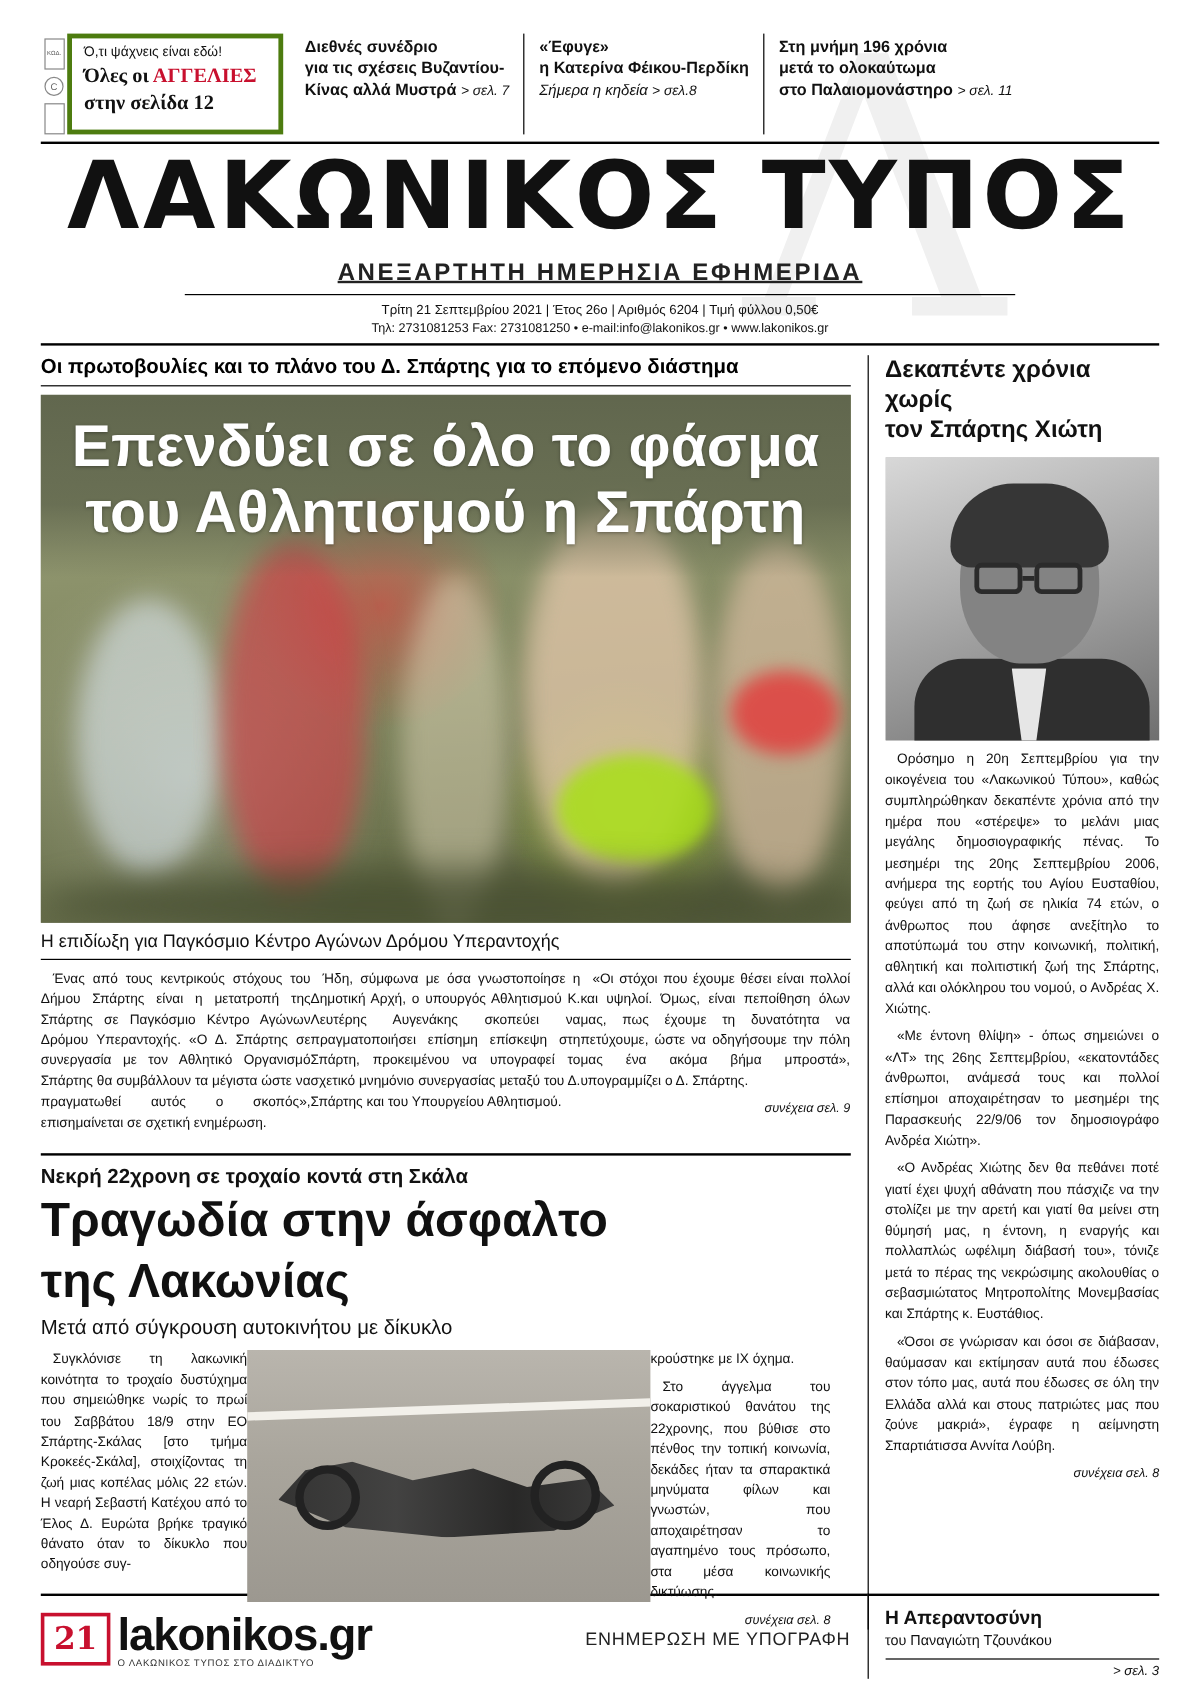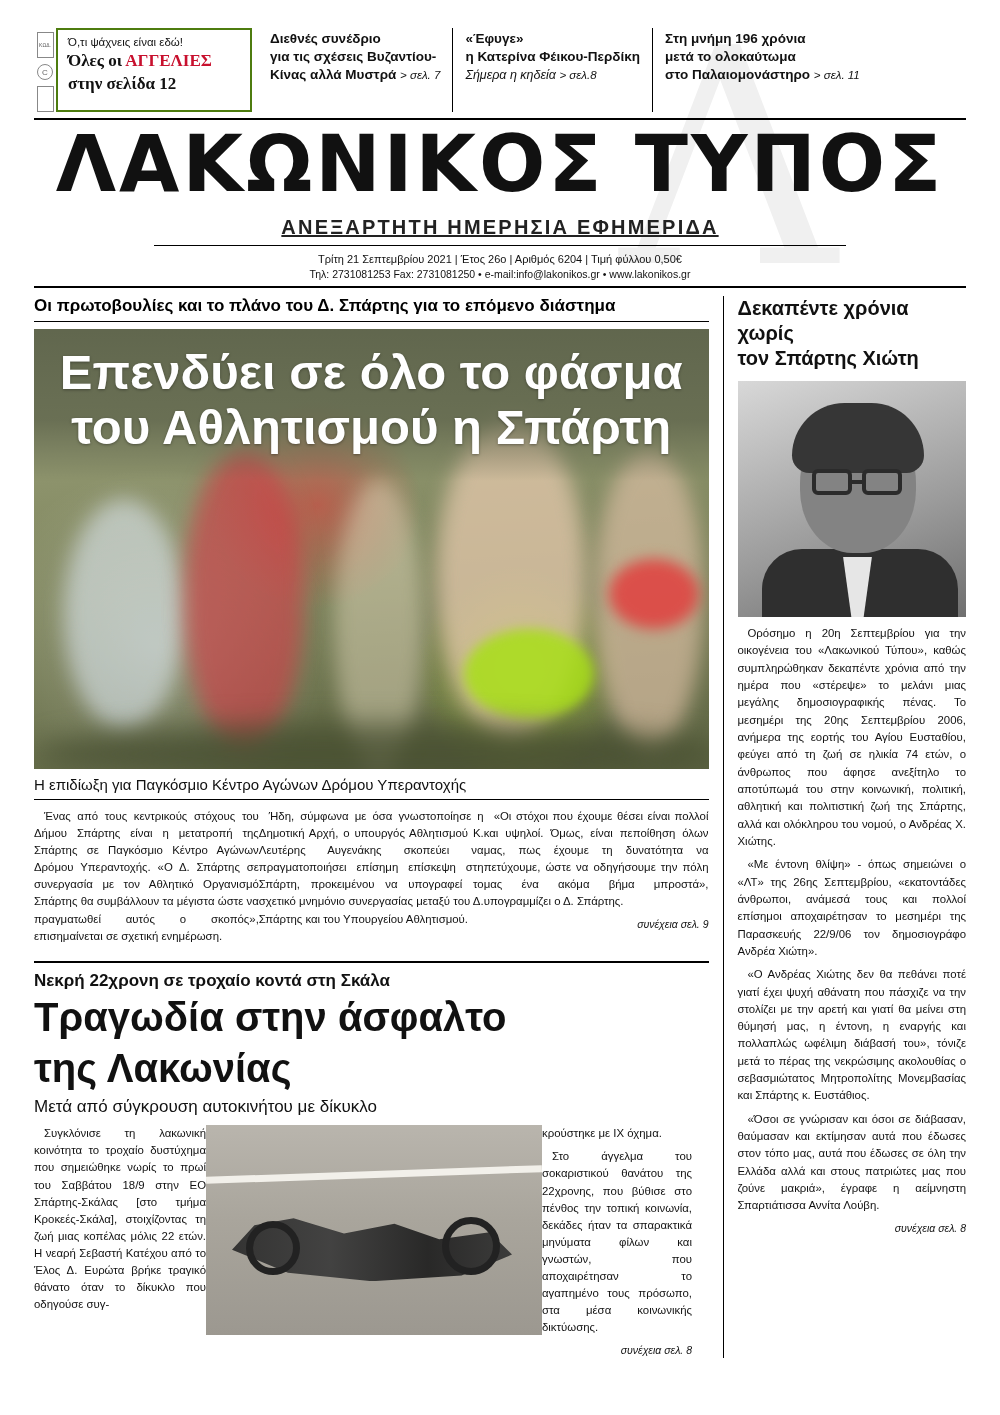--- a/index.html
+++ b/index.html
@@ -57,24 +57,24 @@
     width:16px; height:16px; border:1px solid #888; border-radius:50%;
     font-size:8px; display:flex; align-items:center; justify-content:center;
     color:#666;
   }
   .teaser {
     padding:2px 12px 0 12px;
     font-size:13.5px;
     line-height:1.32;
   }
   .teaser.boxed {
-    border:2px solid #4d7c0f;
+    border:4px solid #4d7c0f;
     padding:5px 10px 5px 10px;
     margin-right:6px;
-    width:196px;
+    width:180px;
   }
   .teaser.boxed .small { font-size:11.5px; font-weight:normal; }
   .teaser.boxed .big { font-weight:bold; font-size:17px; line-height:1.35;font-family:Liberation Serif, serif; }
   .teaser.boxed .red { color:#c8102e; font-weight:bold; }
   .teaser.sep { border-left:1px solid #000; }
   .teaser .line { display:block; font-weight:bold; }
   .teaser .sub { font-weight:normal; font-size:12.5px; font-style:italic; }
   .teaser .page-ref { font-weight:normal; font-size:11.5px; font-style:italic; }
 
   
@@ -383,14 +383,29 @@
           <p>«Με έντονη θλίψη» - όπως σημειώνει ο «ΛΤ» της 26ης Σεπτεμβρίου, «εκατοντάδες άνθρωποι, ανάμεσά τους και πολλοί επίσημοι αποχαιρέτησαν το μεσημέρι της Παρασκευής 22/9/06 τον δημοσιογράφο Ανδρέα Χιώτη».</p>
           <p>«Ο Ανδρέας Χιώτης δεν θα πεθάνει ποτέ γιατί έχει ψυχή αθάνατη που πάσχιζε να την στολίζει με την αρετή και γιατί θα μείνει στη θύμησή μας, η έντονη, η εναργής και πολλαπλώς ωφέλιμη διάβασή του», τόνιζε μετά το πέρας της νεκρώσιμης ακολουθίας ο σεβασμιώτατος Μητροπολίτης Μονεμβασίας και Σπάρτης κ. Ευστάθιος.</p>
           <p>«Όσοι σε γνώρισαν και όσοι σε διάβασαν, θαύμασαν και εκτίμησαν αυτά που έδωσες στον τόπο μας, αυτά που έδωσες σε όλη την Ελλάδα αλλά και στους πατριώτες μας που ζούνε μακριά», έγραφε η αείμνηστη Σπαρτιάτισσα Αννίτα Λούβη.</p>
           <div class="side-contin">συνέχεια σελ. 8</div>
         </div>
       </div>
 
     </div>
   </div>
 
+  <div class="footer">
+    <div class="footer-left">
+      <div class="logo-mark">21</div>
+      <div>
+        <div class="logo-text">lakonikos.gr</div>
+        <div class="logo-sub">Ο ΛΑΚΩΝΙΚΟΣ ΤΥΠΟΣ ΣΤΟ ΔΙΑΔΙΚΤΥΟ</div>
+      </div>
+      <div class="footer-slogan">ΕΝΗΜΕΡΩΣΗ ΜΕ ΥΠΟΓΡΑΦΗ</div>
+    </div>
+    <div class="footer-right">
+      <div class="fr-title">Η Απεραντοσύνη</div>
+      <div class="fr-sub">του Παναγιώτη Τζουνάκου</div>
+      <div class="fr-ref">&gt; σελ. 3</div>
+    </div>
+  </div>
 
 </div>
 
 </body></html>

